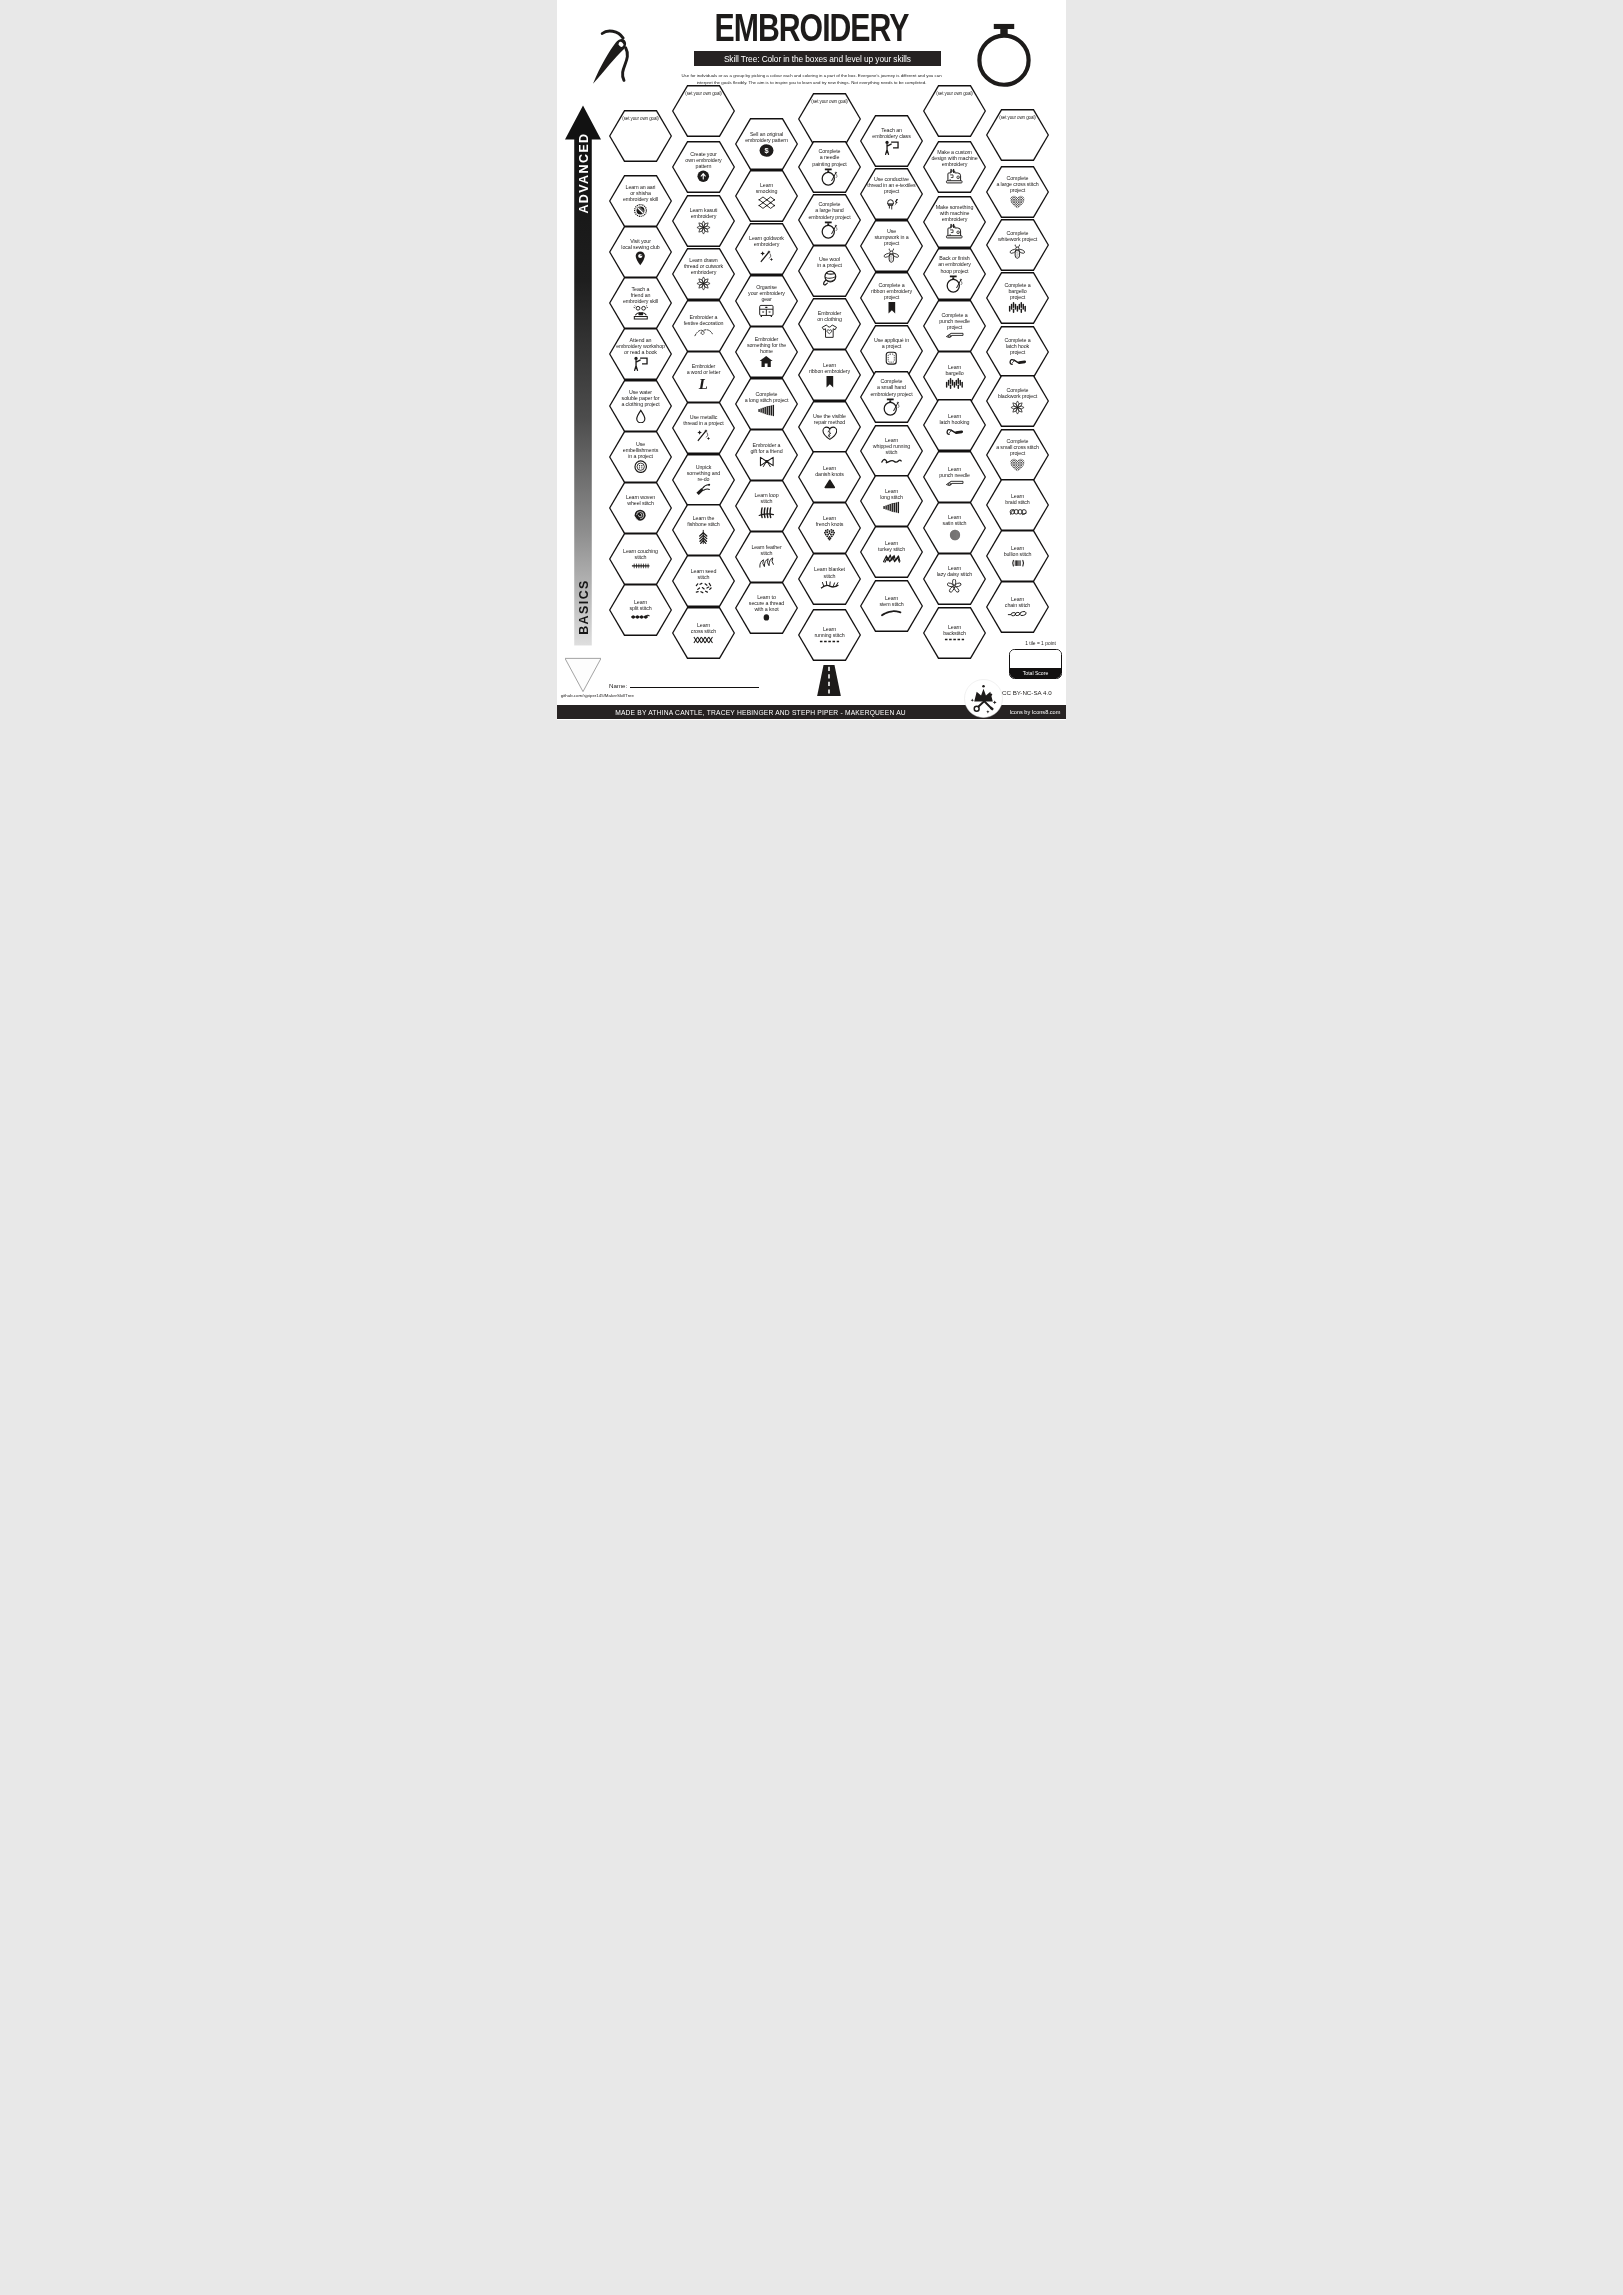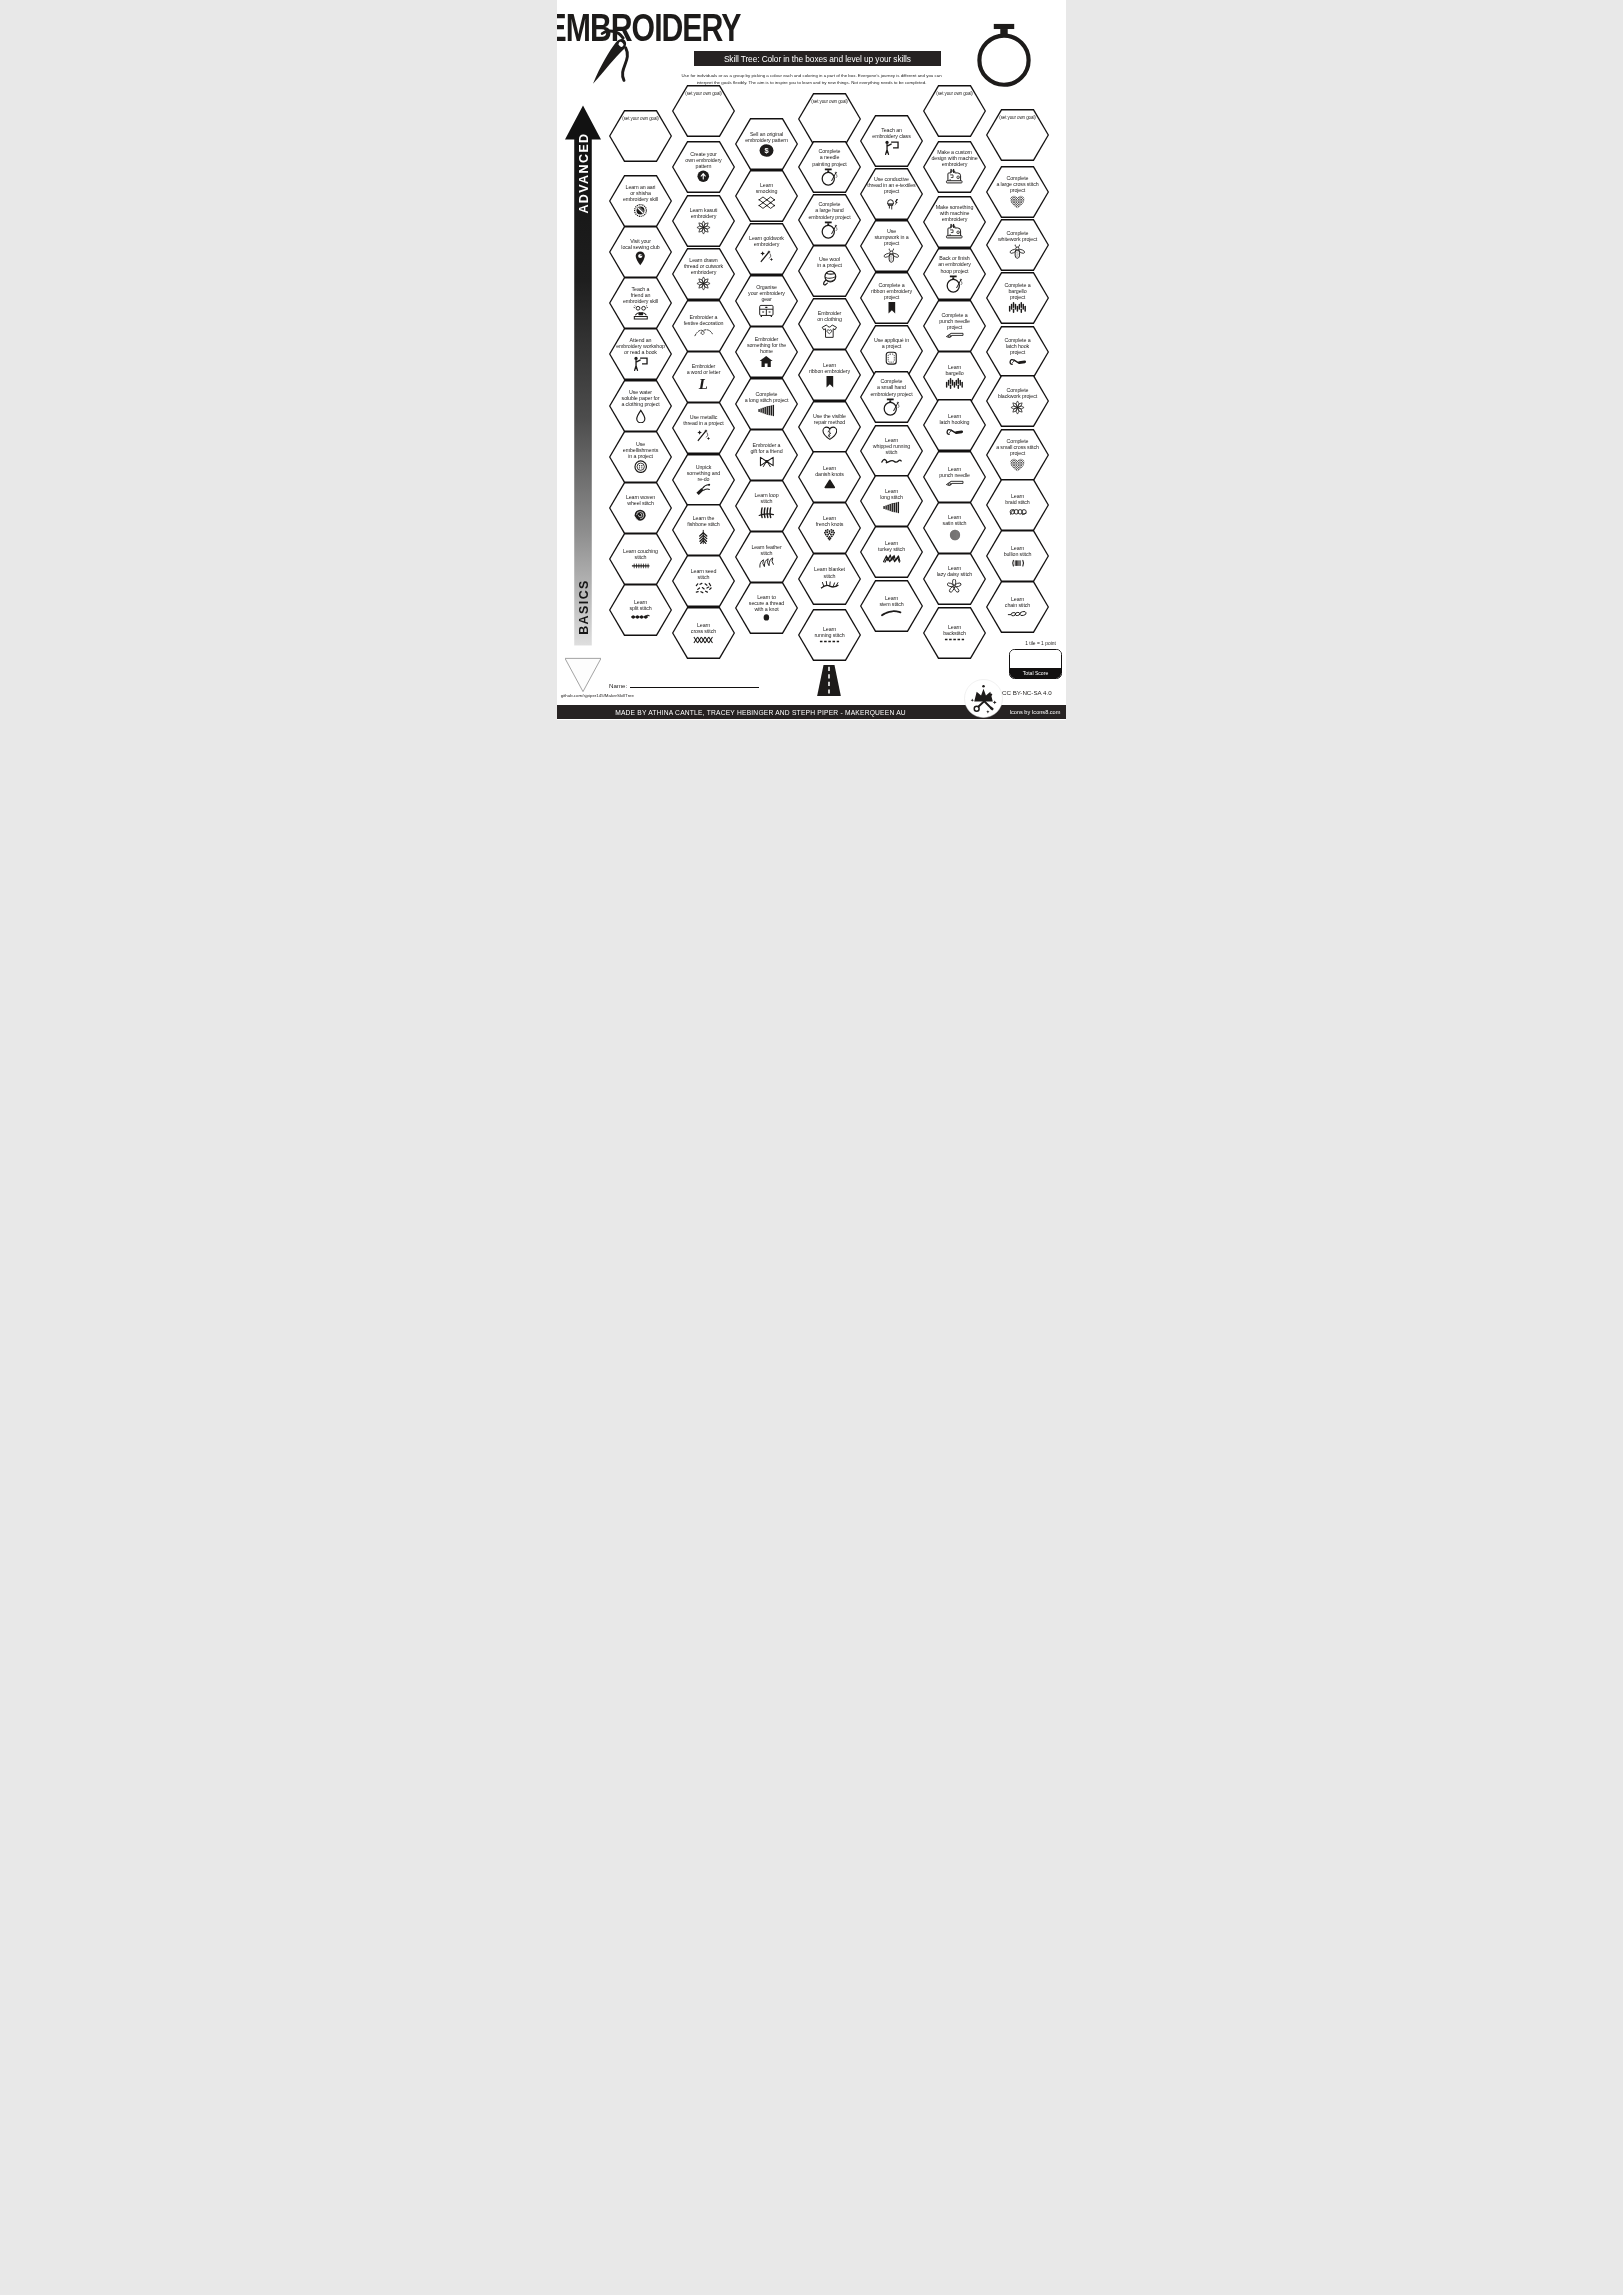--- a/index.html
+++ b/index.html
@@ -1,19 +1,19 @@
 <!DOCTYPE html>
 <html style="font-size:7.4px"><head>
 <meta charset="utf-8">
 <style>
   html,body{margin:0;padding:0;background:#e8e8e8;}
   .page{position:relative;width:509px;height:720px;margin:0 auto;background:#fff;
         font-family:"Liberation Sans",sans-serif;color:#1d1b1a;overflow:hidden;}
   
-  .title-wrap{position:absolute;top:7.4px;left:0;right:0;}
+  .title-wrap{position:absolute;top:7.4px;left:0;right:0;text-align:center;}
   .title{display:inline-block;font-size:27px;font-weight:900;letter-spacing:-0.9px;
          transform:scale(1.12,1.42);transform-origin:center top;color:#1d1b1a;}
   .subtitle-bar{position:absolute;left:137px;top:51px;width:247px;height:15px;background:#262222;
         display:flex;align-items:center;justify-content:center;}
   .subtitle-bar span{color:#fff;font-size:8.6px;letter-spacing:-0.1px;transform:scaleX(0.97);white-space:nowrap;}
   .description{position:absolute;top:73px;left:69px;right:69px;text-align:center;
         font-size:4.4px;line-height:1.55;white-space:pre-line;color:#222;}
   .needle-logo{position:absolute;left:30.5px;top:22px;}
   .hoop-logo{position:absolute;left:419px;top:23px;}
   

